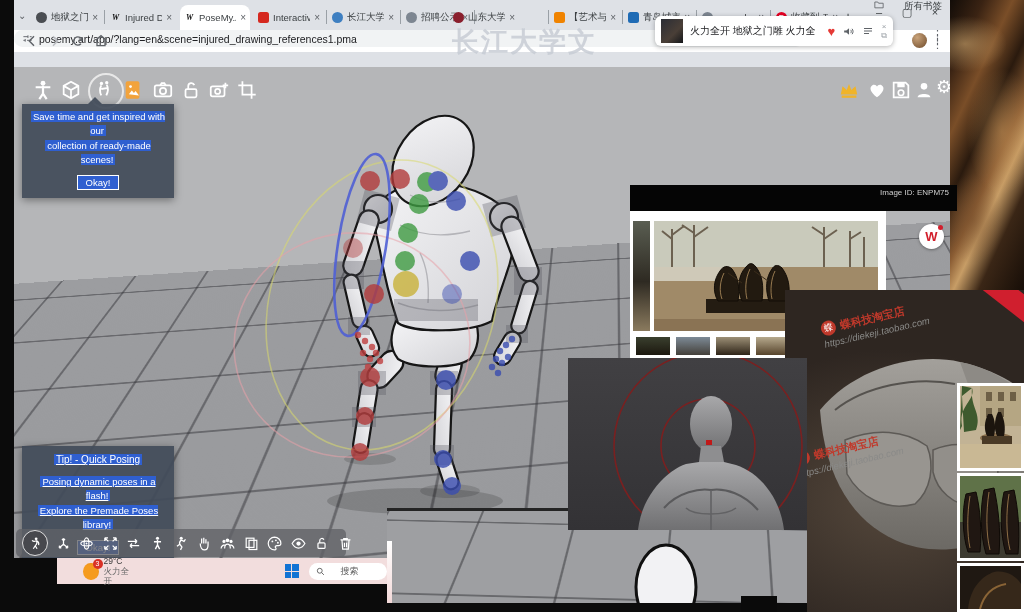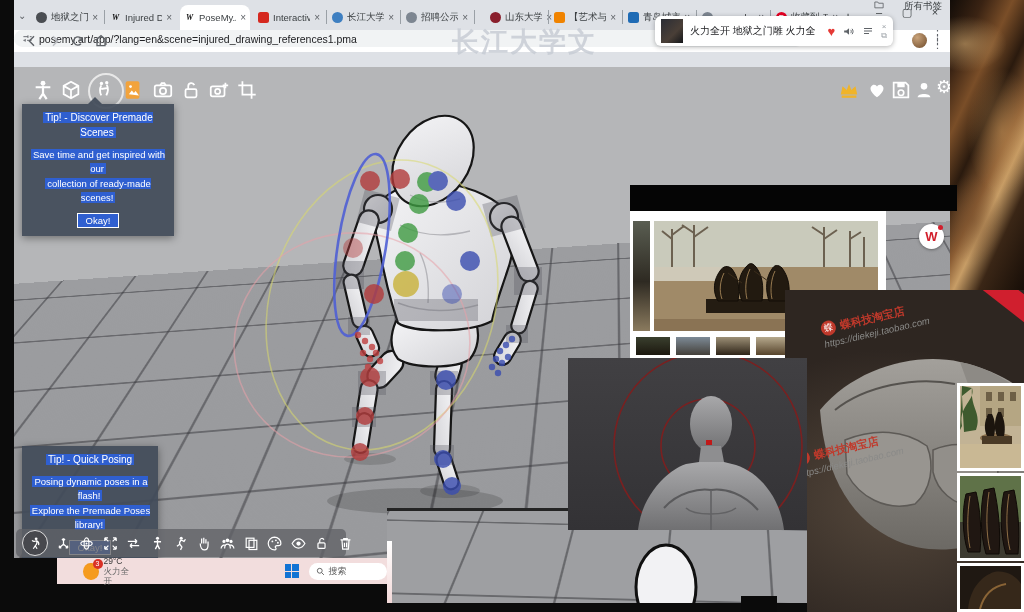--- a/index.html
+++ b/index.html
@@ -57,38 +57,38 @@
   
   .tip{background:rgba(66,75,89,.93);color:#fff;font-size:9.5px;text-align:center;
        padding:6px 5px 8px;box-sizing:border-box;box-shadow:0 2px 8px rgba(0,0,0,.4);}
   .tip .hl{background:#2f5fd0;padding:0 2px;line-height:1.5;}
   .tip .tip-title{display:block;margin-bottom:8px;font-size:10px;}
   .tip button{margin-top:8px;background:#2f5fd0;color:#fff;border:1px solid #fff;
        font-size:9.5px;padding:1px 8px;font-family:inherit;}
   #tip1{left:8px;top:37px;width:152px;}
   #tip1:before{content:"";position:absolute;top:-7px;left:66px;border:7px solid transparent;
        border-bottom-color:rgba(66,75,89,.93);border-top:none;}
-  #tip2{left:8px;top:379px;width:136px;}
+  #tip2{left:8px;top:379px;width:152px;text-decoration:underline;}
   
   #btoolbar{left:2px;top:462px;width:330px;height:28px;background:rgba(96,97,102,.78);border-radius:5px;
             display:flex;align-items:center;gap:6.5px;padding:0 6px;box-sizing:border-box;}
   .btool{width:17px;height:17px;color:#fff;flex:0 0 auto;}
   #btool-sel{width:24px;height:24px;border-radius:50%;background:rgba(70,70,75,.9);border:1.5px solid #ddd;
              display:flex;align-items:center;justify-content:center;flex:0 0 auto;}
   
   #taskbar{left:57px;top:558px;width:330px;height:26px;background:#f2dddd;display:flex;align-items:center;}
   #weather{display:flex;align-items:center;gap:5px;margin-left:26px;}
   #weather-icon{width:17px;height:17px;position:relative;background:radial-gradient(circle at 40% 60%,#f59b1e 55%,#e2820d);border-radius:50%;}
   #weather-badge{position:absolute;right:-4px;top:-4px;width:10px;height:10px;border-radius:50%;
        background:#d93025;color:#fff;font-size:7px;text-align:center;line-height:10px;}
   #weather-temp{font-size:8.5px;color:#3a3a3a;line-height:1.2;}
   #win-start{margin-left:150px;width:14px;height:14px;display:grid;grid-template-columns:6.5px 6.5px;gap:1px;}
   #win-start div{background:#1173d4;width:6.5px;height:6.5px;}
   #task-search{margin-left:10px;width:84px;height:17px;background:#fff;border-radius:9px;display:flex;
-       align-items:center;gap:4px;padding:0 7px;box-sizing:border-box;color:#5a5a5a;font-size:9px;}
+       align-items:center;gap:16px;padding:0 7px;box-sizing:border-box;color:#5a5a5a;font-size:9px;}
   
   #alamy{left:630px;top:185px;width:327px;height:173px;}
   #alamy-header{position:absolute;left:0;top:0;width:327px;height:26px;background:#050505;color:#fff;
        text-align:right;padding:3px 8px 0 0;box-sizing:border-box;}
   #alamy-id{font-size:8px;color:#cfcfcf;display:block;}
   #alamy-site{font-size:9px;font-weight:bold;display:block;}
   #alamy-body{position:absolute;left:0;top:26px;width:256px;height:147px;background:#fff;}
   #alamy-photo{position:absolute;left:24px;top:10px;width:224px;height:110px;overflow:hidden;}
   #alamy-sliver{position:absolute;left:3px;top:10px;width:17px;height:110px;
        background:linear-gradient(#5a5e52,#2e2a22 55%,#8a7a5e);}
@@ -178,21 +178,21 @@
       </div>
     <div class="tabsep" style="left:386px"></div>
 
     <div class="tab" style="left:388px">
       <span class="fav" style="background:#7d8691"></span>
       <span class="t-title">招聘公示-</span>
       <span class="t-close">×</span>
       </div>
     <div class="tabsep" style="left:460px"></div>
 
-    <div class="tab" style="left:472px">
+    <div class="tab" style="left:435px">
       <span class="fav" style="background:#8a1f2d"></span>
       <span class="t-title">山东大学</span>
       <span class="t-close">×</span>
       </div>
     <div class="tabsep" style="left:534px"></div>
 
     <div class="tab" style="left:536px">
       <span class="fav sq" style="background:#f08300"></span>
       <span class="t-title">【艺术与设</span>
       <span class="t-close">×</span>
@@ -442,21 +442,20 @@
         <rect x="8" y="4" width="8" height="5" fill="#fff"></rect>
         <circle cx="12" cy="15" r="3" stroke="#fff" stroke-width="1.8" fill="none"></circle>
       </svg>
     <svg class="atool abs" style="left:899px" viewBox="0 0 24 24">
         <circle cx="12" cy="8" r="3.6" fill="#fff"></circle>
         <path d="M5 20c0-5 14-5 14 0z" fill="#fff"></path>
       </svg>
     <div class="atool abs" style="left:922px;top:9px;font-size:18px;line-height:22px">⚙</div>
 
     <div id="tip1" class="tip abs">
-      <span class="tip-title"><span class="hl">Tip! - Discover Premade Scenes</span></span>
       <span class="hl">Save time and get inspired with our</span><br>
       <span class="hl">collection of ready-made scenes!</span><br>
       <button>Okay!</button>
     </div>
 
     <div id="tip2" class="tip abs">
       <span class="tip-title"><span class="hl">Tip! - Quick Posing</span></span>
       <span class="hl">Posing dynamic poses in a flash!</span><br>
       <span class="hl">Explore the Premade Poses library!</span><br>
       <button>Okay!</button>
@@ -545,20 +544,21 @@
     <svg width="9" height="9" viewBox="0 0 24 24">
         <circle cx="10" cy="10" r="6.5" stroke="#5a5a5a" stroke-width="2.4" fill="none"></circle>
         <path d="M15 15l6 6" stroke="#5a5a5a" stroke-width="2.4"></path>
       </svg>
     <span>搜索</span>
   </div>
 </div>
 
 <div id="alamy" class="abs">
   <div id="alamy-header">
+    <span id="alamy-id">Image ID: ENPM75</span>
   </div>
   <div id="alamy-body">
     <div id="alamy-sliver"></div>
     <div id="alamy-photo">
       <svg width="224" height="110" viewBox="0 0 224 110">
         <rect width="224" height="110" fill="#b3a98f"></rect>
         <rect width="224" height="46" fill="#c9cabb"></rect>
         <g stroke="#5c4f3e" stroke-width="2" opacity=".85">
           <path d="M18 54V8 M40 52V4 M170 56V6 M196 54V10 M210 56V16" fill="none"></path>
           <path d="M18 18l-10-8 M18 14l12-9 M40 12l-12-8 M40 16l14-10 M170 14l-12-8 M170 18l13-9 M196 18l11-7" fill="none"></path>

